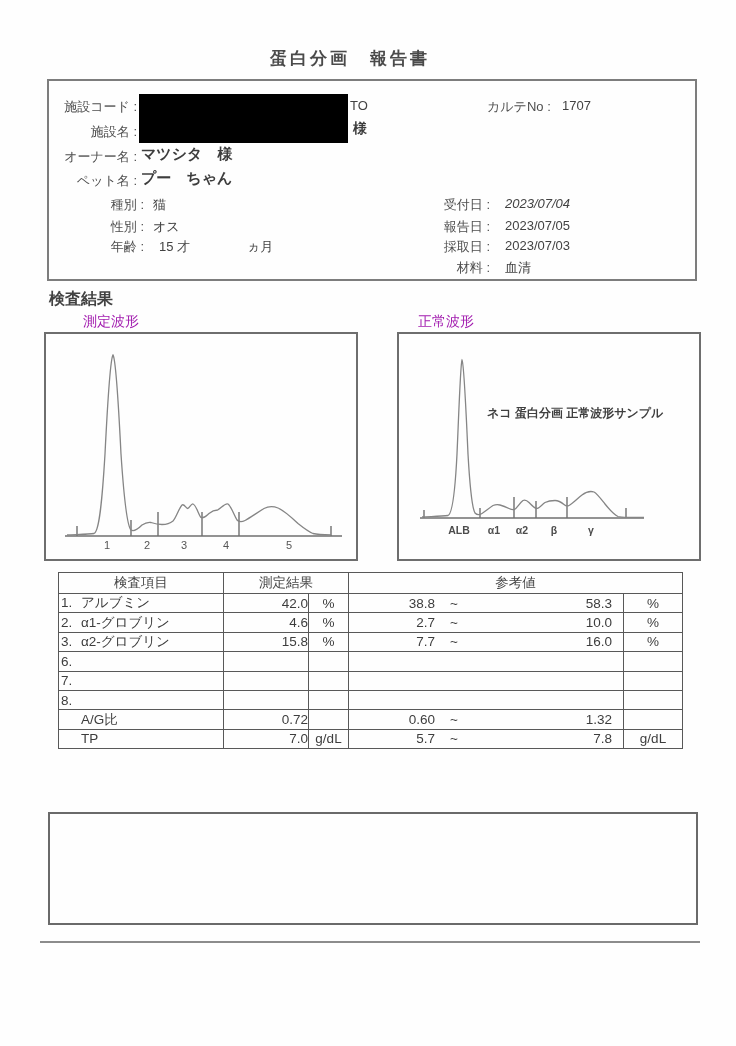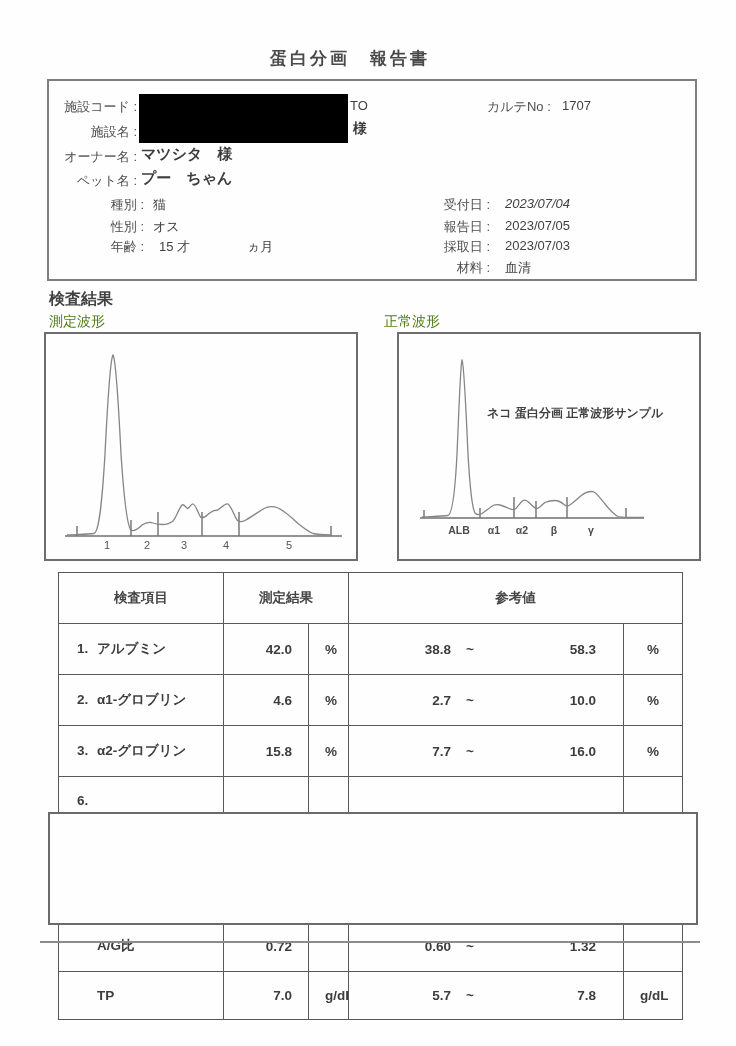--- a/index.html
+++ b/index.html
@@ -14,31 +14,31 @@
               border:2px solid #7d7d7d; }
   .lbl { position:absolute; font-size:13px; color:#4e4e4e; white-space:nowrap;text-align:right; }
   .val { position:absolute; font-size:13px; color:#424242; white-space:nowrap; }
   .g1lbl { left:0; width:88px; text-align:right; }
   .g2lbl { left:0; width:95px; text-align:right; }
   .rlbl  { left:280px; width:161px; text-align:right; }
   .bigval { font-size:15px; font-weight:bold; color:#3d3d3d; }
   .redaction { position:absolute; left:90px; top:13px; width:209px; height:49px; background:#000; }
 
   .results-heading { position:absolute; left:49px; top:289px; font-size:16px; font-weight:600; color:#424242; }
-  .chart-title { position:absolute; top:313px; font-size:14px; color:#4d7c0f; }
+  .chart-title { position:absolute; top:313px; font-size:14px; color:#a21caf;margin-left:34px; }
   .chart-box { position:absolute; top:332px; height:229px; border:2px solid #6e6e6e; background:#fefefe; }
   .chart-box svg { position:absolute; left:0; top:0; }
   .tick-lab { position:absolute; font-size:11px; color:#555; text-align:center; width:26px; }
   .tick-lab2 { position:absolute; font-size:10.5px; font-weight:bold; color:#4c4c4c; text-align:center; width:30px; }
   .annot { position:absolute; left:88px; top:71px; width:176px; text-align:center;
            font-size:12px; font-weight:bold; color:#3f3f3f; white-space:nowrap; }
 
   table.rt { position:absolute; left:58px; top:572px; width:624px; border-collapse:collapse;
              table-layout:fixed; font-size:13.5px; color:#3d3d3d; }
-  .rt td, .rt th { border:1.2px solid #585858; height:19.4px; padding:16px; font-weight:bold;
+  .rt td, .rt th { border:1.2px solid #585858; height:19.4px; padding:0; font-weight:normal;
                    overflow:hidden; white-space:nowrap; }
   .rt thead th { text-align:center; height:21px; font-size:13.5px; color:#454545; }
   .c-name { padding-left:4px;margin-top:33px; }
   .c-name .no { display:inline-block; width:22px; padding-left:2px; }
   .c-res { text-align:right; padding-right:6px; }
   .c-unit { text-align:center; }
   .c-runit { text-align:center; }
   .c-ref .refwrap { display:grid; grid-template-columns:86px 38px 1fr; align-items:center; }
   .c-ref .lo { text-align:right; }
   .c-ref .tl { text-align:center; }

